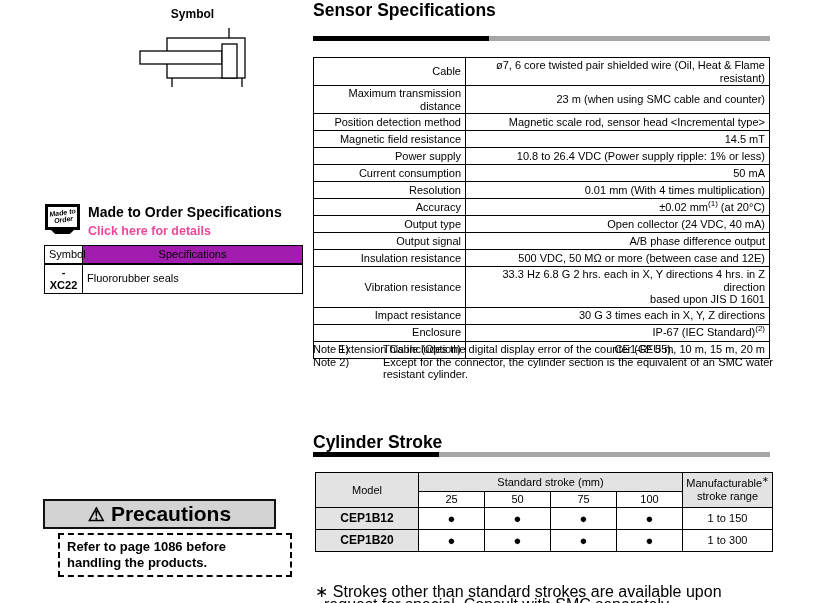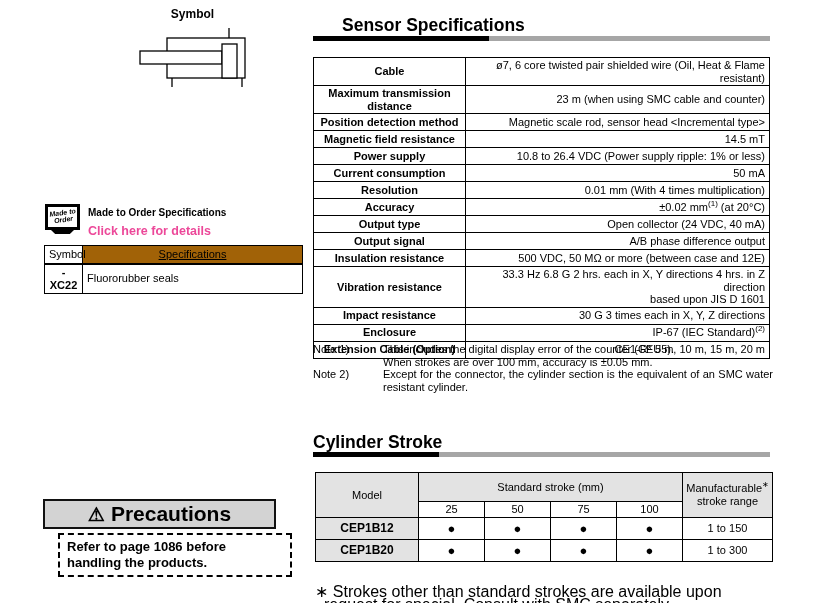--- a/index.html
+++ b/index.html
@@ -11,64 +11,64 @@
   .symbol-label { position:absolute; left:140px; top:7px; width:105px; text-align:center;
                   font-size:12px; font-weight:bold; }
   .symbol-svg { position:absolute; left:138px; top:25px; }
 
   .mto { position:absolute; left:45px; top:204px; display:flex; gap:8px; align-items:flex-start; }
   .mto-icon { position:relative; width:35px; height:26px; border:3px solid #000; background:#fff; flex:none; }
   .mto-icon-text { position:absolute; left:1px; top:2px; width:28px; font-size:7px; line-height:7px;
                    font-weight:bold; font-style:italic; text-align:center; transform:rotate(-8deg); }
   .mto-icon-base { position:absolute; left:3px; bottom:-7px; width:23px; height:4px; background:#000;
                    clip-path:polygon(0 0,100% 0,82% 100%,18% 100%); }
-  .mto-title { font-size:10px; font-weight:bold; line-height:17px; }
+  .mto-title { font-size:14px; font-weight:bold; line-height:17px; }
   .mto-link { font-size:12.5px; font-weight:bold; color:#ec4899; text-decoration:none; cursor:pointer; display:inline-block; }
 
   .xc-table { position:absolute; left:44px; top:245px; border-collapse:collapse; table-layout:fixed;
               width:258px; font-size:11px; border:1px solid #000; }
   .xc-table th, .xc-table td { border:1px solid #000; height:18px; padding:1px 4px; line-height:13px; }
   .xc-table th { font-weight:normal; text-align:center; border-bottom:2px solid #000; }
-  .xc-table th.spec-h { background:#a16207;text-decoration:underline; }
+  .xc-table th.spec-h { background:#a21caf; }
   .xc-table td.sym { font-weight:bold; text-align:center; }
   .xc-table td.spec { text-align:left; }
 
   .prec-header { position:absolute; left:43px; top:499px; width:233px; height:30px;
                  background:#d3d3d3; border:2px solid #111; display:flex; align-items:center;
                  justify-content:center; gap:6px; font-size:21px; font-weight:bold; }
   .prec-header .warn { font-size:19px; line-height:19px; }
   .prec-note { position:absolute; left:58px; top:533px; width:234px; min-height:43px;
                border:2px dashed #000; padding:4px 7px; font-size:13px; font-weight:bold; line-height:16px; }
 
   
   .sec-title { position:absolute; left:313px; font-size:17.5px; font-weight:bold; }
   .rule { position:absolute; left:313px; width:457px; height:5px; }
   .rule-sensor { top:36px; background:linear-gradient(to right,#000 0,#000 176px,#a6a6a6 176px,#a6a6a6 100%); }
   .rule-cyl    { top:452px; background:linear-gradient(to right,#000 0,#000 126px,#a6a6a6 126px,#a6a6a6 100%); }
 
   .spec-table { position:absolute; left:313px; top:57px; width:457px; border-collapse:collapse;
                 table-layout:fixed; font-size:11px; border:1.5px solid #000; }
   .spec-table th, .spec-table td { border:1px solid #000; padding:1px 4px; line-height:12.5px; }
-  .spec-table th { width:152px; text-align:center; font-weight:bold; }
+  .spec-table th { width:152px; text-align:right; font-weight:normal; }
   .spec-table td { text-align:right;margin-top:21px; }
   .spec-table tr { height:17px; }
   .spec-table tr.tall { height:35px; }
   sup { font-size:8px; line-height:0; }
 
   .notes { position:absolute; left:313px; top:343px; width:460px; font-size:11px; line-height:12.6px; }
   .note { display:flex; }
   .note-label { width:42px; flex:none; }
   .note-body { flex:1;margin-left:28px; }
   .just { text-align:justify; }
 
   .cyl-table { position:absolute; left:315px; top:472px; border-collapse:collapse; table-layout:fixed;
                width:457px; font-size:11px; border:1.5px solid #000; }
   .cyl-table th, .cyl-table td { border:1px solid #000; text-align:center; padding:1px 3px; line-height:13px; font-weight:normal; }
   .cyl-table .gray { background:#e3e3e3; }
-  .cyl-table tr.h1 { height:29px; }
+  .cyl-table tr.h1 { height:19px; }
   .cyl-table tr.h2 { height:16px;padding-left:39px; }
   .cyl-table tr.dr { height:22px; }
   .cyl-table td.model { font-weight:bold; font-size:12px; background:#e3e3e3; }
   .cyl-table td.dot { font-size:13px; }
   .range-h { line-height:12px; }
 
   .footnote { position:absolute; left:315px; top:557px; width:460px; font-size:16px;
               line-height:13px; padding-left:9px; text-indent:-9px;margin-top:28px; }
 </style>
 </head>
@@ -118,21 +118,21 @@
     </table>
 
   <div class="prec-header">
     <span class="warn">⚠</span>
     <span>Precautions</span>
   </div>
   <div class="prec-note">
     <span>Refer to page 1086 before handling the products.</span>
   </div>
 
-  <h2 class="sec-title" style="top:15px;margin-left:29px;">Sensor Specifications</h2>
+  <h2 class="sec-title" style="top:0;">Sensor Specifications</h2>
   <div class="rule rule-sensor"></div>
 
   <table class="spec-table">
     <tbody>
         <tr>
           <th>Cable</th>
           <td><span>ø7, 6 core twisted pair shielded wire (Oil, Heat &amp; Flame resistant)</span></td>
         </tr>
     <tr>
           <th>Maximum transmission distance</th>
@@ -194,21 +194,20 @@
           <td><span>CE1-R* 5 m, 10 m, 15 m, 20 m</span></td>
         </tr>
   </tbody>
     </table>
 
   <div class="notes">
     <div class="note">
       <span class="note-label">Note 1)</span>
       <div class="note-body">
         <div>This includes the digital display error of the counter (CEU5).</div>
-        <div>When strokes are over 100 mm, accuracy is ±0.05 mm.</div>
       </div>
     </div>
     <div class="note">
       <span class="note-label">Note 2)</span>
       <div class="note-body just">Except for the connector, the cylinder section is the equivalent of an SMC water resistant cylinder.</div>
     </div>
   </div>
 
   <h2 class="sec-title" style="top:432px;">Cylinder Stroke</h2>
   <div class="rule rule-cyl"></div>

